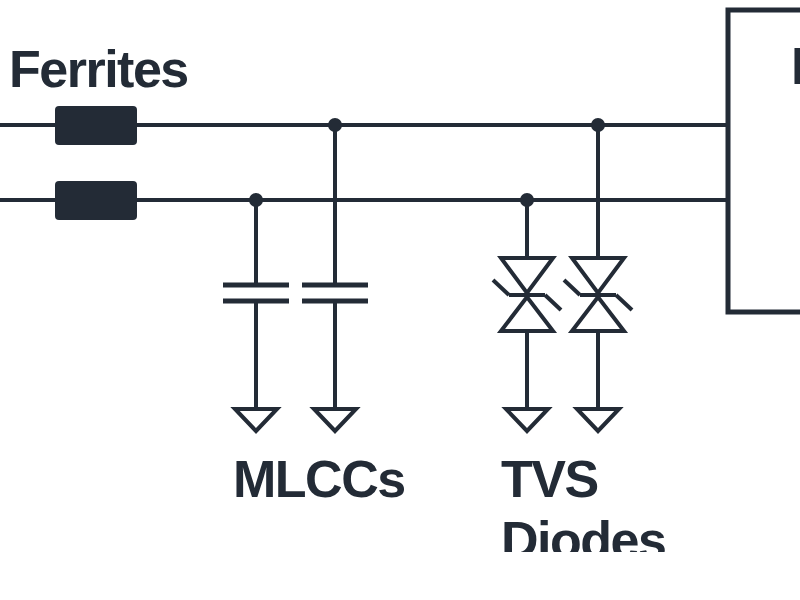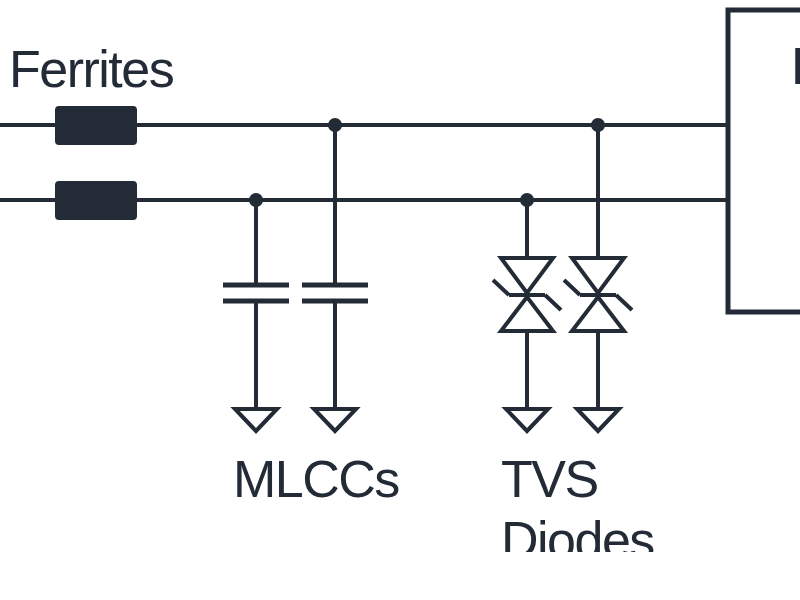--- a/index.html
+++ b/index.html
@@ -6,21 +6,21 @@
     --ink:#232B36;
     --background:#ffffff;
   }
   html,body{margin:0;padding:0;}
   body{
     width:800px;height:600px;
     background:var(--background);
     overflow:hidden;
     font-family:"Liberation Sans",sans-serif;
   }
-  .stage{position:relative;width:800px;height:552px;overflow:hidden;}
+  .stage{position:relative;width:800px;height:552px;overflow:hidden;font-weight:bold;}
   svg{display:block;}
   .wire{stroke:var(--ink);stroke-width:4;fill:none;}
   .lead{stroke:var(--ink);stroke-width:4;fill:none;}
   .plate{stroke:var(--ink);stroke-width:5;fill:none;}
   .bead{fill:var(--ink);stroke:none;}
   .dot{fill:var(--ink);stroke:none;}
   .outline{fill:none;stroke:var(--ink);stroke-width:4;stroke-linejoin:miter;}
   .boxline{fill:none;stroke:var(--ink);stroke-width:5;}
   .lbl{
     font-family:"Liberation Sans",sans-serif;

